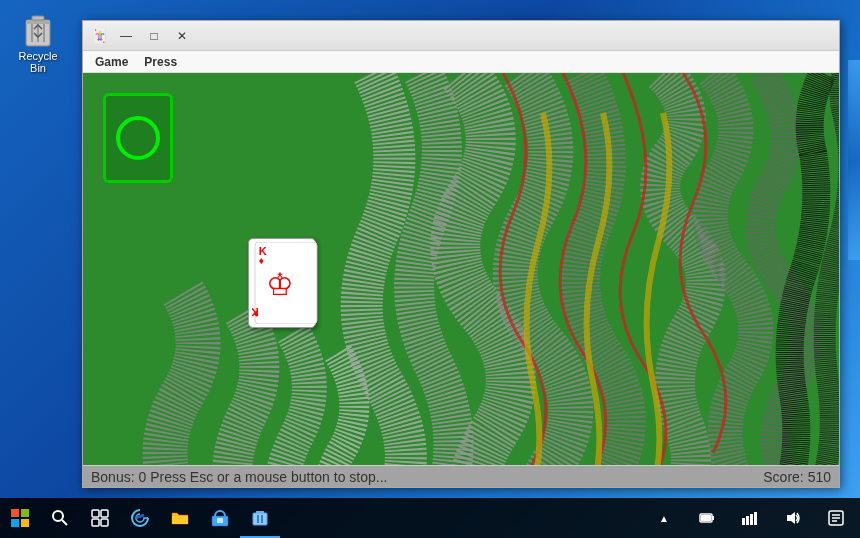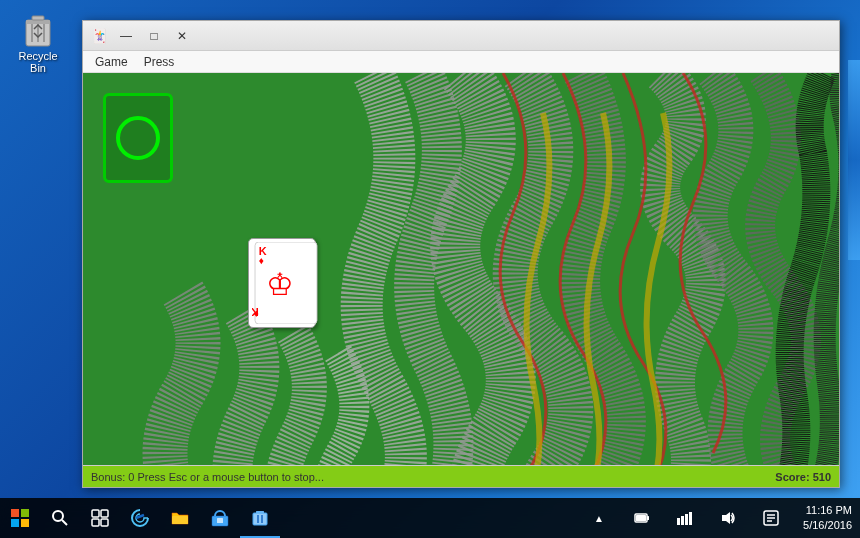--- a/index.html
+++ b/index.html
@@ -161,48 +161,49 @@
       align-items: center;
       padding: 0 4px;
       border-bottom: 1px solid #ddd;
     }
 
     .menu-item {
       padding: 14px 8px;
       font-size: 12px;
       cursor: pointer;
       color: #333;
+      font-weight: bold;
     }
 
     
     .game-area {
       flex: 1;
       background: #2d8a2d;
       position: relative;
       overflow: hidden;
     }
 
     
     .status-bar {
       height: 22px;
-      background: #84cc16;
+      background: #a3a3a3;
       border-top: 1px solid #ccc;
       display: flex;
       align-items: center;
       padding: 0 8px;
-      font-size: 11px;
+      font-size: 14px;
       color: #333;
     }
 
     .status-text {
       flex: 1;
     }
 
     .status-score {
-      font-weight: bold;
+      font-weight: normal;
     }
 
     
     .win-overlay {
       position: absolute;
       top: 0;
       left: 0;
       width: 100%;
       height: 100%;
       background: #2d8a2d;
@@ -484,20 +485,16 @@
       <div class="taskbar-item">
         <svg width="16" height="16" viewBox="0 0 16 16">
           <rect x="1" y="1" width="14" height="14" rx="2" fill="none" stroke="white" stroke-width="1.5"></rect>
           <line x1="4" y1="5" x2="12" y2="5" stroke="white" stroke-width="1.5"></line>
           <line x1="4" y1="8" x2="12" y2="8" stroke="white" stroke-width="1.5"></line>
           <line x1="4" y1="11" x2="9" y2="11" stroke="white" stroke-width="1.5"></line>
         </svg>
       </div>
     </div>
 
-    <div class="taskbar-clock">
-      <div>11:16 PM</div>
-      <div>5/16/2016</div>
-    </div>
 
   </div>
 
 </div>
 
 </body></html>

